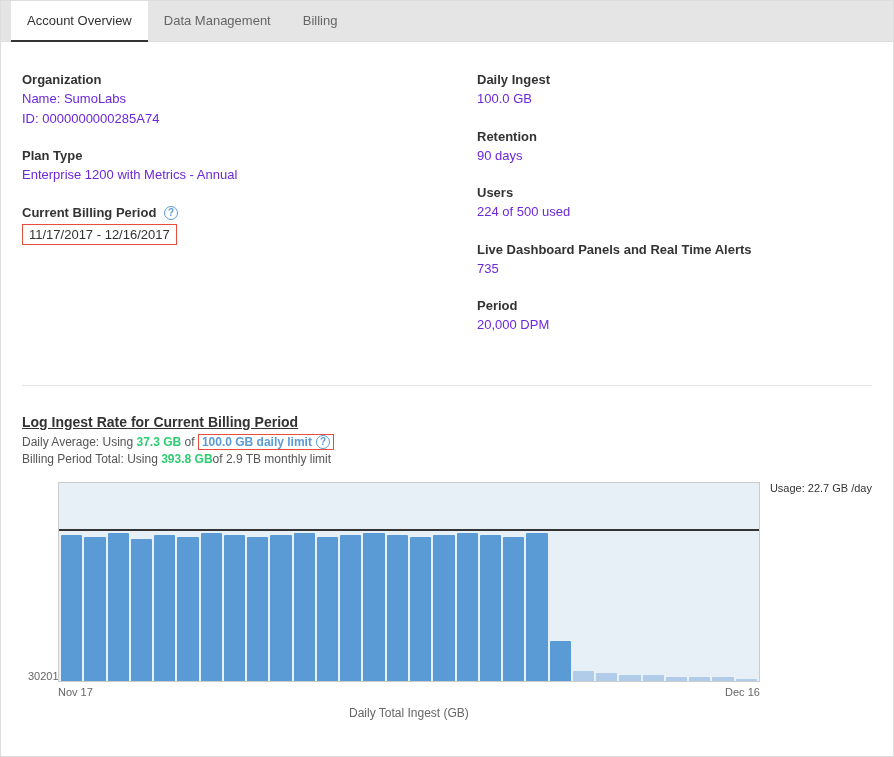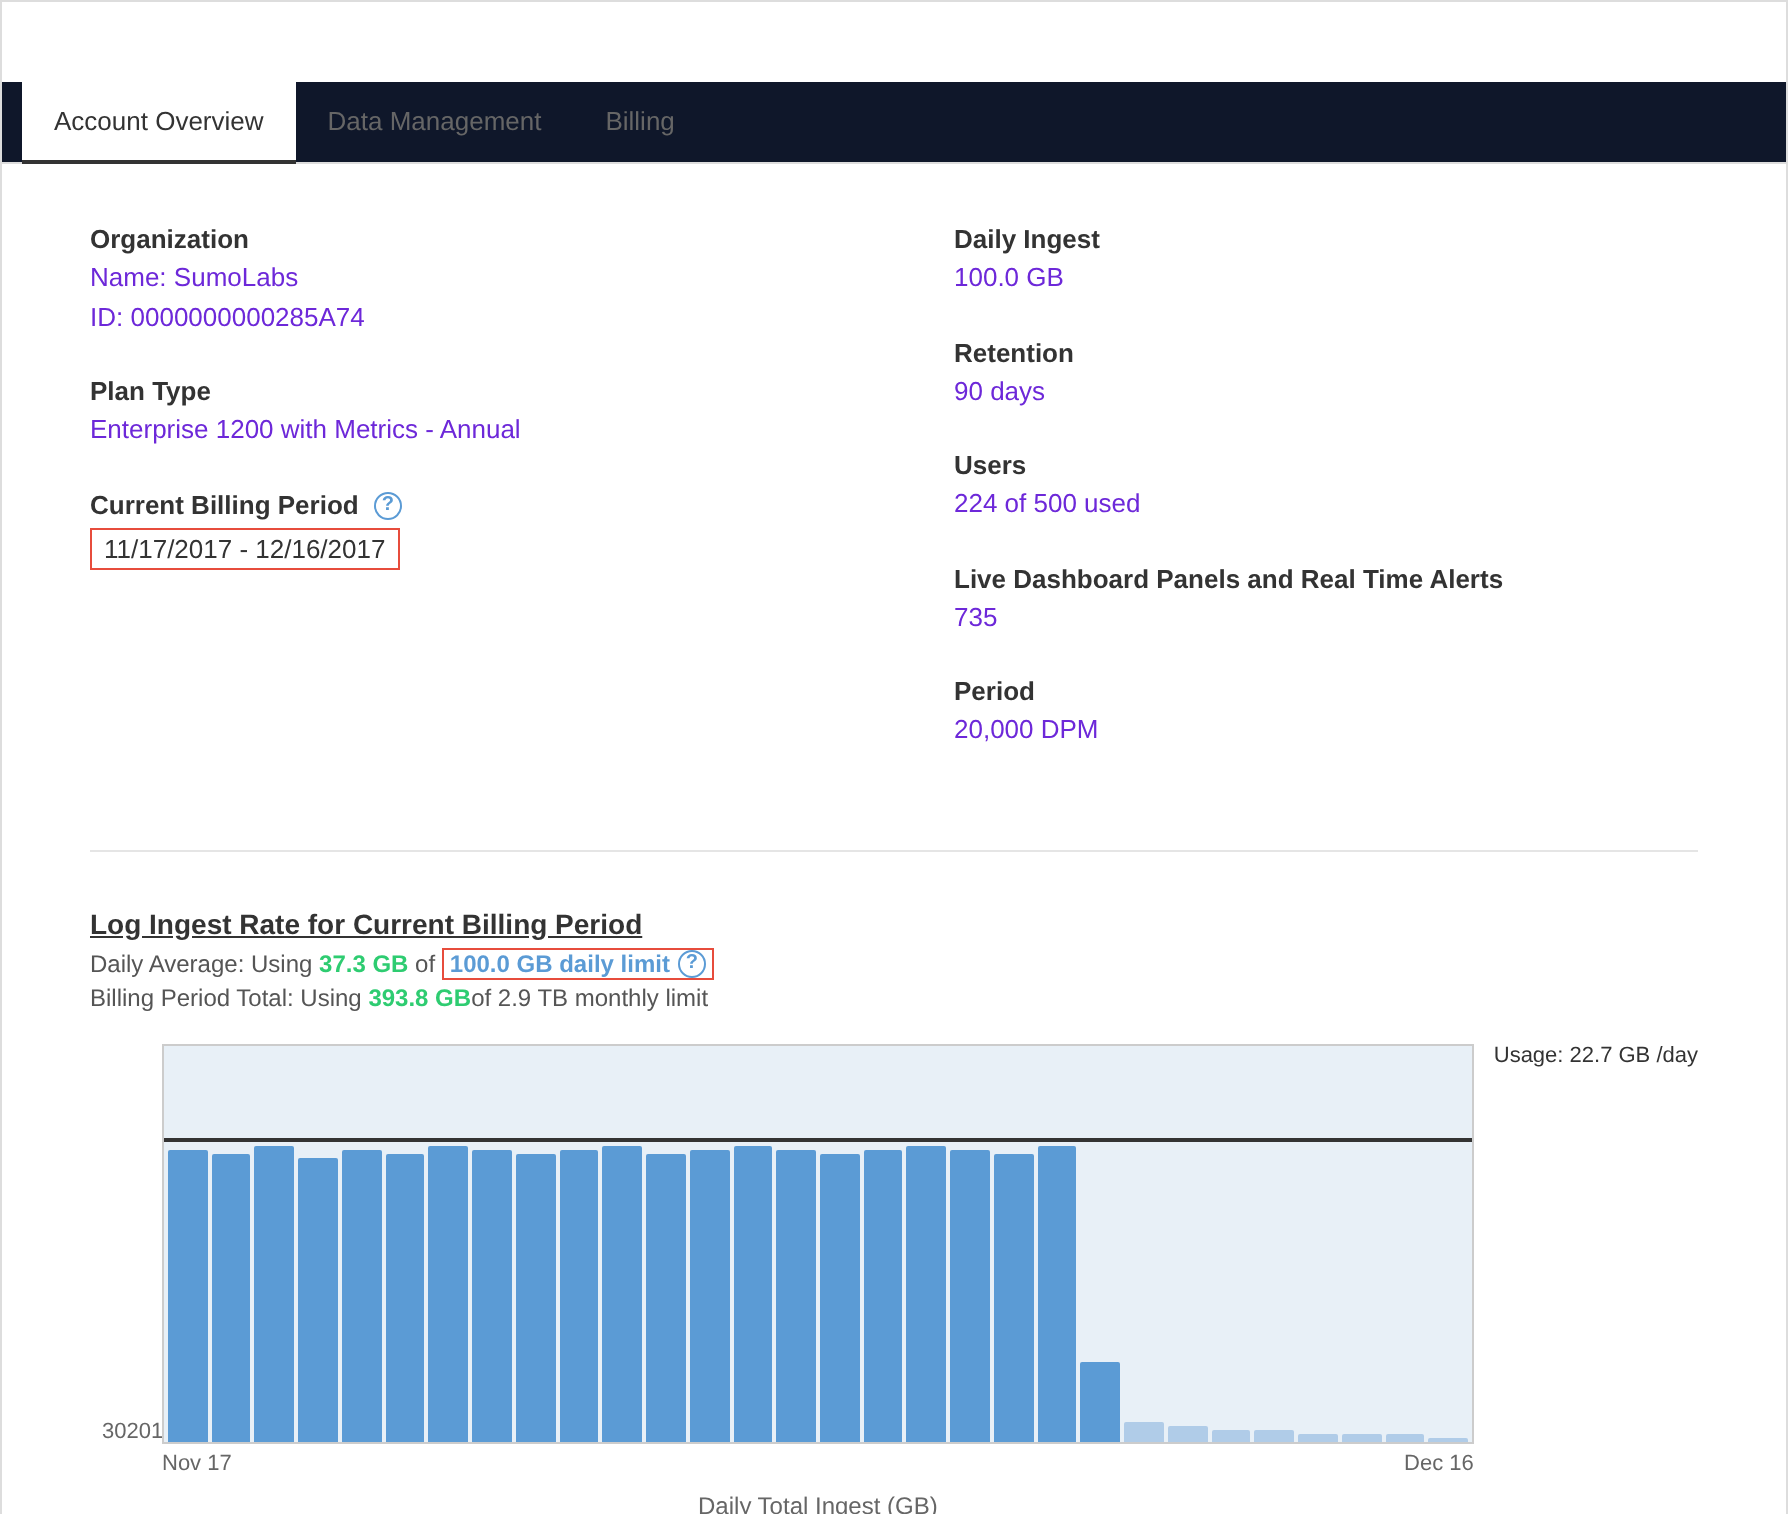--- a/index.html
+++ b/index.html
@@ -15,40 +15,39 @@
     }
     .page-container {
       width: 894px;
       min-height: 757px;
       background: #fff;
       border: 1px solid #ddd;
     }
     .tab-bar {
       display: flex;
       border-bottom: 1px solid #ddd;
-      background: #0f172a;
+      background: #e5e5e5;
       padding: 0 10px;
-      margin-top: 40px;
     }
     .tab {
       padding: 12px 16px;
       cursor: pointer;
       font-size: 13px;
       color: #666;
       border-bottom: 2px solid transparent;
       margin-bottom: -1px;
     }
     .tab.active {
       color: #333;
       border-bottom: 2px solid #333;
       background: #fff;
       font-weight: 500;
     }
     .content {
-      padding: 30px 44px;
+      padding: 30px 21px;
     }
     .info-section {
       display: flex;
       gap: 60px;
       padding-bottom: 30px;
       border-bottom: 1px solid #e5e5e5;
     }
     .info-left {
       flex: 1;
     }

